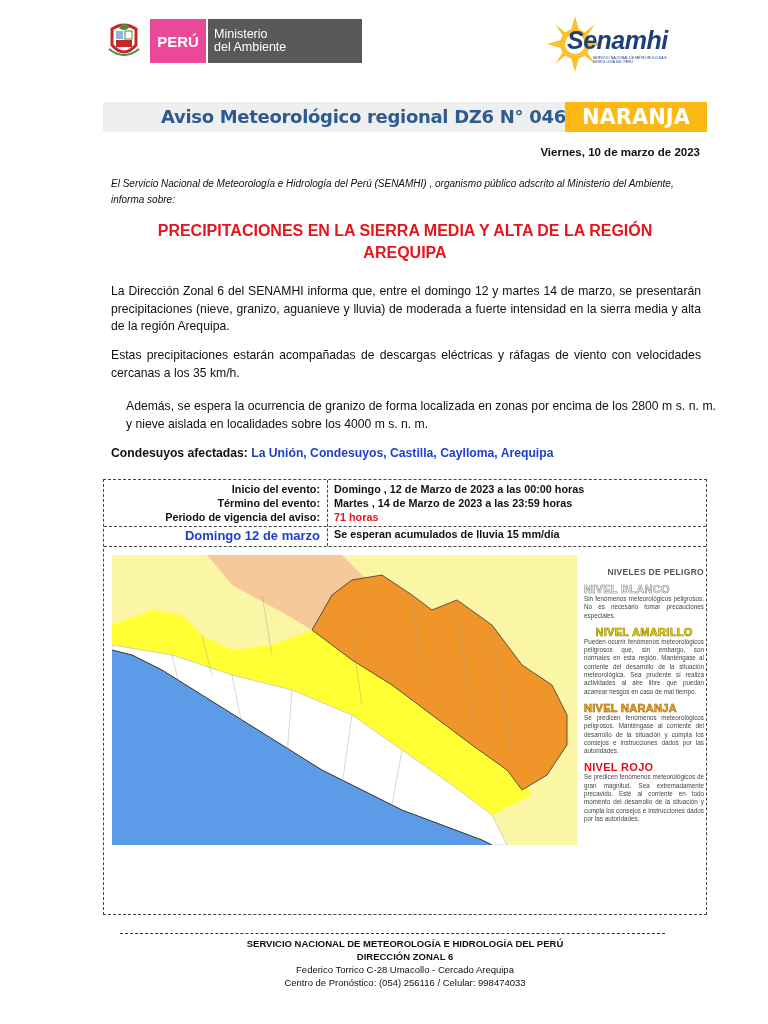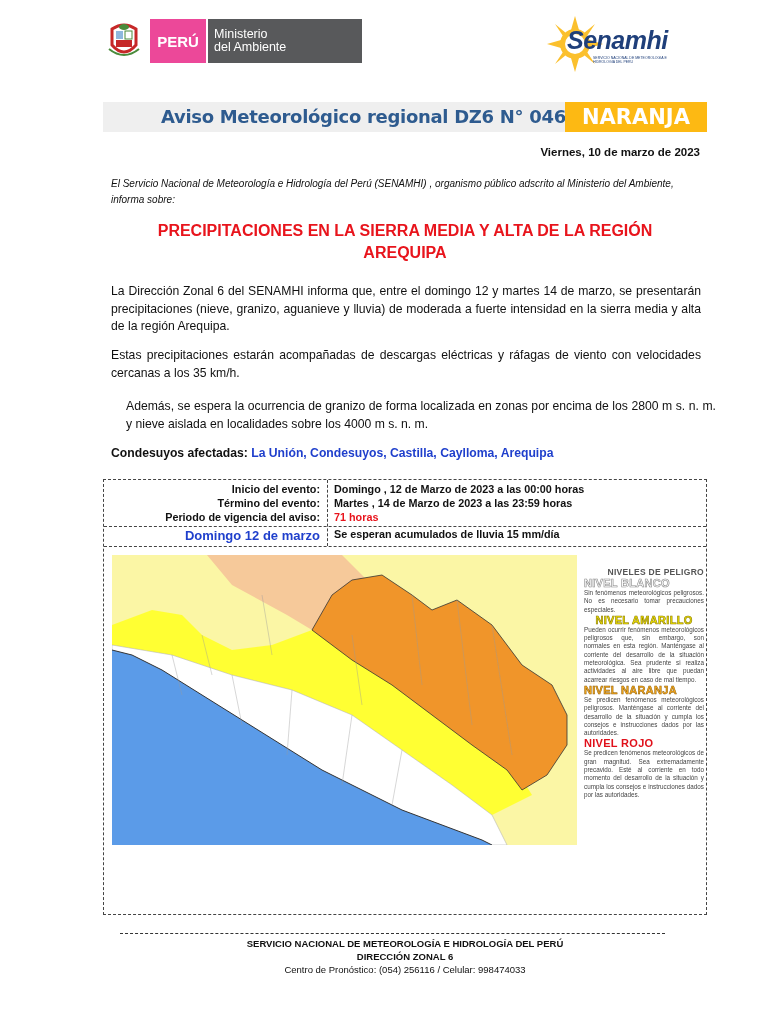--- a/index.html
+++ b/index.html
@@ -40,21 +40,21 @@
   .red { color:#e8141c; }
   .blue-day { position:absolute; right:386px; top:2px; font-size:13px; font-weight:bold; color:#1f3fcc; }
 
   
   .map { position:absolute; left:8px; top:75px; width:465px; height:290px; overflow:hidden; background:#ffffff; }
   .map svg { display:block; }
 
   
   .legend { position:absolute; left:480px; top:70px; width:120px; }
   .legend-title { font-size:8.5px; font-weight:bold; color:#555; text-align:right; letter-spacing:0.3px; margin-top:17px; }
-  .lvl-name { font-size:11px; font-weight:bold; letter-spacing:0.3px; }
+  .lvl-name { font-size:11px; font-weight:bold; margin-top:6px; letter-spacing:0.3px; }
   .lvl-blanco { color:#fff; -webkit-text-stroke:0.6px #888; }
   .lvl-amarillo { color:#f2e500;text-align:center; -webkit-text-stroke:0.6px #8a7a00; }
   .lvl-naranja { color:#f6a91e; -webkit-text-stroke:0.5px #8a5a00; }
   .lvl-rojo { color:#e0101a; }
   .lvl-desc { font-size:6.3px; line-height:8.3px; color:#444; text-align:justify; }
 
   
   .footer-rule { position:absolute; left:120px; top:933px; width:545px; border-top:1px dashed #333; }
   .footer { position:absolute; left:100px; top:937px; width:610px; text-align:center; font-size:9.5px; line-height:13px; }
   .footer .b { font-weight:bold; }
@@ -167,14 +167,15 @@
     <div class="lvl-desc">Se predicen fenómenos meteorológicos peligrosos. Manténgase al corriente del desarrollo de la situación y cumpla los consejos e instrucciones dados por las autoridades.</div>
     <div class="lvl-name lvl-rojo">NIVEL ROJO</div>
     <div class="lvl-desc">Se predicen fenómenos meteorológicos de gran magnitud. Sea extremadamente precavido. Esté al corriente en todo momento del desarrollo de la situación y cumpla los consejos e instrucciones dados por las autoridades.</div>
   </div>
 </div>
 
 <div class="footer-rule"></div>
 <div class="footer">
   <div class="b">SERVICIO NACIONAL DE METEOROLOGÍA E HIDROLOGÍA DEL PERÚ</div>
   <div class="b">DIRECCIÓN ZONAL 6</div>
+  <div>Federico Torrico C-28 Umacollo  - Cercado Arequipa</div>
   <div>Centro de Pronóstico: (054) 256116 / Celular: 998474033</div>
 </div>
 
 </body></html>

